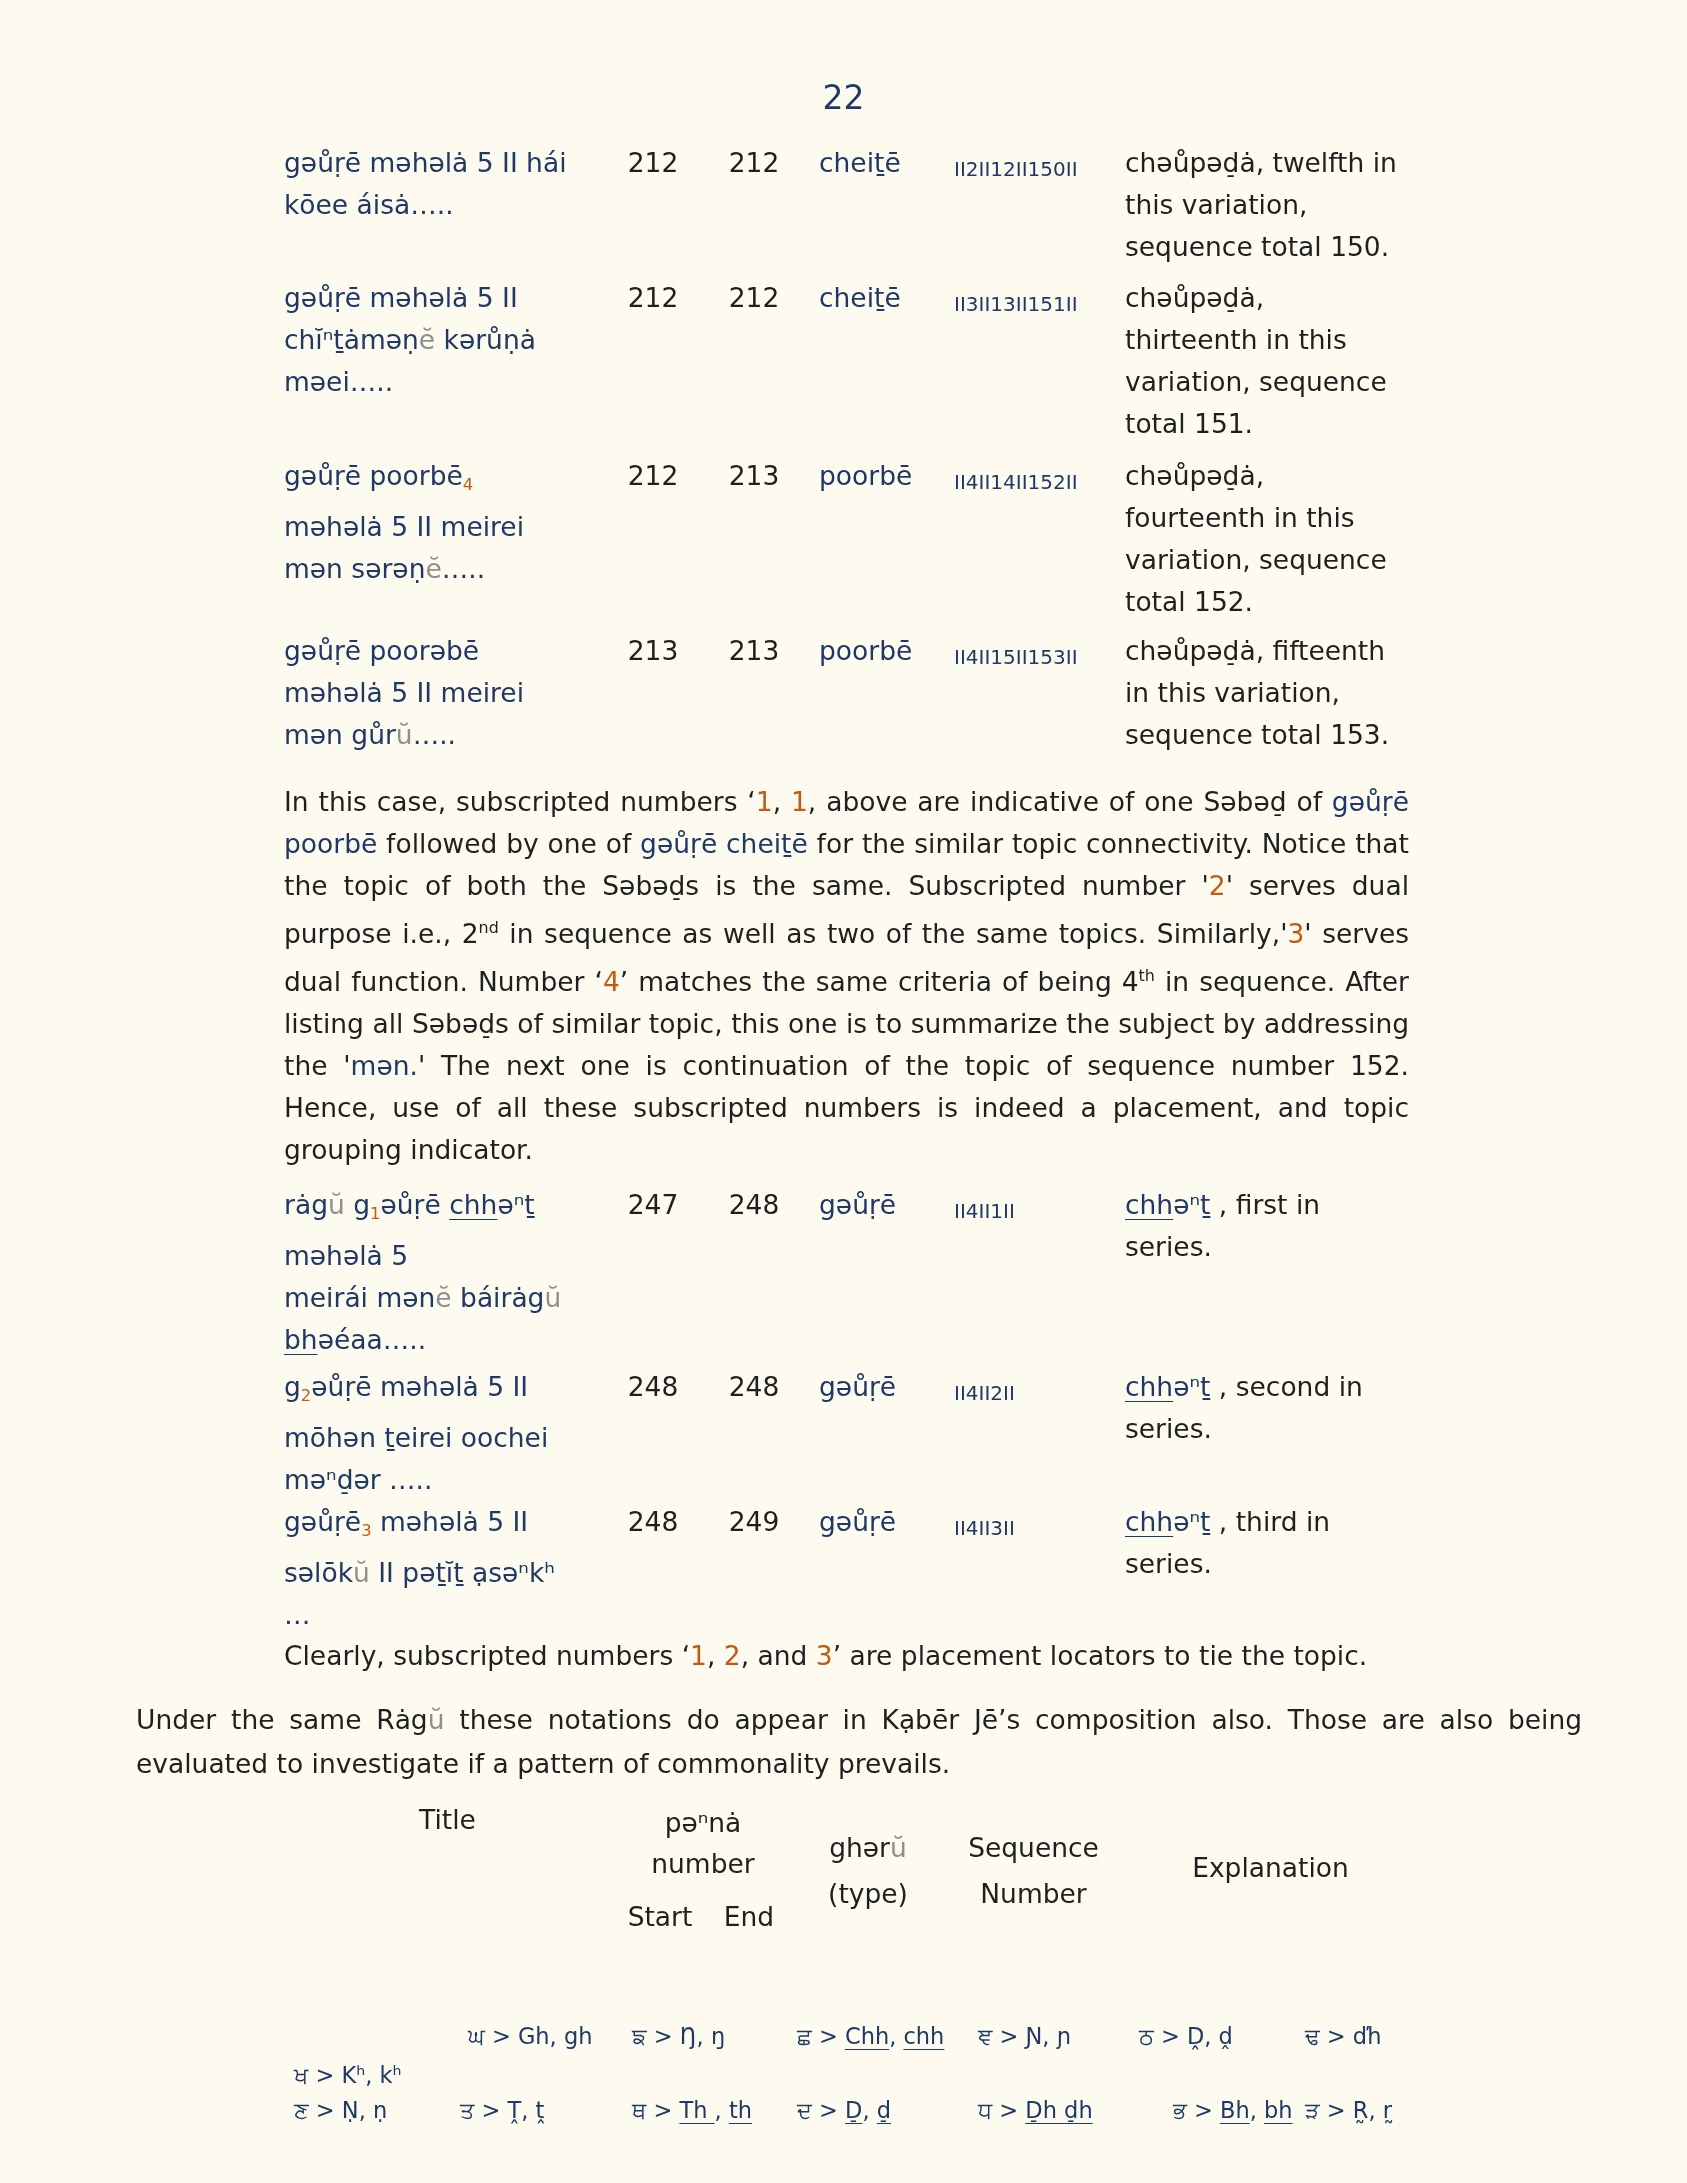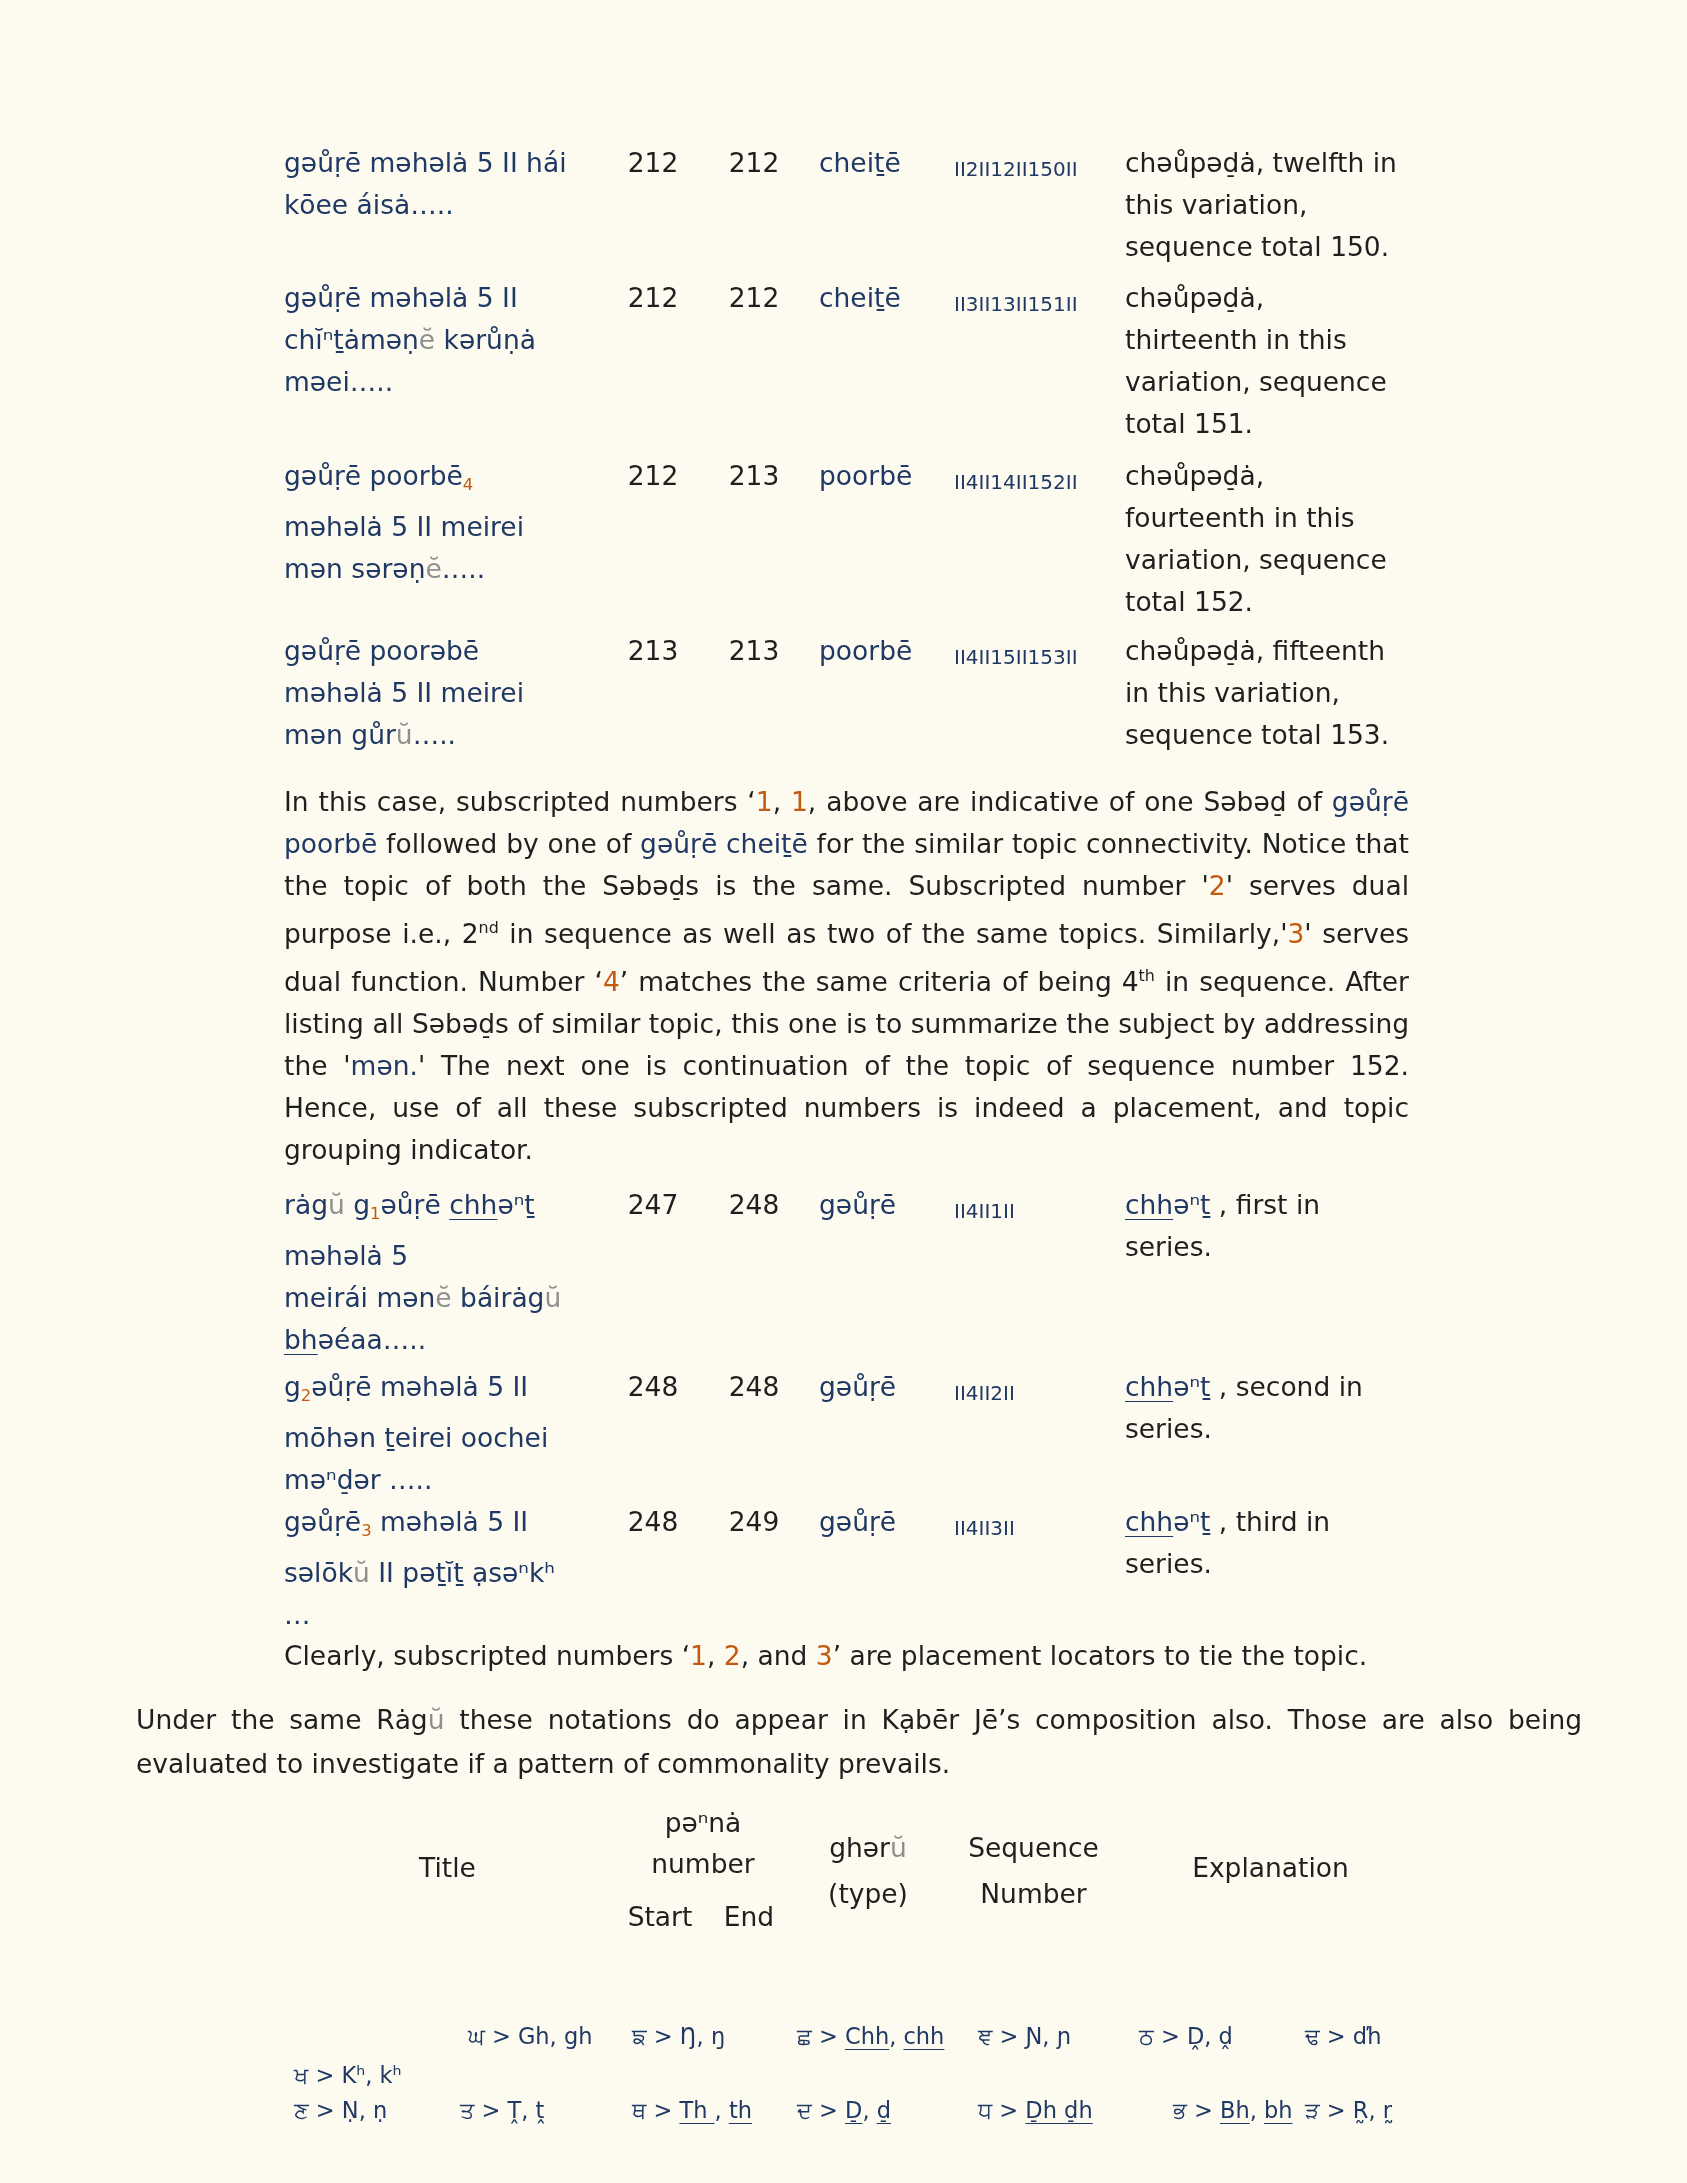--- a/index.html
+++ b/index.html
@@ -34,20 +34,21 @@
   .r-g{color:var(--gray);}
   .r-o{color:var(--orange);}
   .r-bu{color:var(--blue);text-decoration:underline;text-decoration-thickness:1.3px;text-underline-offset:4.6px;}
   .r-os{color:var(--orange);font-size:0.62em;vertical-align:-0.3em;}
   .r-sup{font-size:0.6em;vertical-align:super;}
 </style>
 </head>
 <body>
 
 <div class="page">
+  <div class="pageno">22</div>
   <div id="t1">
       <div class="row" style="top: 142px;">
         <div class="cell title"><span class="r-b">gəůṛē  məhəlȧ 5 II hái
 kōee  áisȧ…..</span></div>
         <div class="cell start">212</div>
         <div class="cell end">212</div>
         <div class="cell type">cheiṯē</div>
         <div class="cell seq">II2II12II150II</div>
         <div class="cell expl">chəůpəd̠ȧ, twelfth in
 this variation,
@@ -125,21 +126,21 @@
         <div class="cell end">249</div>
         <div class="cell type">gəůṛē</div>
         <div class="cell seq">II4II3II</div>
         <div class="cell expl"><span class="r-bu">chh</span><span class="r-b">əⁿṯ</span><span class="r-k"> , third in
 series.</span></div>
       </div>
     </div>
   <p class="para indent" id="p2" style="top:1635px;text-align:left"><span class="r-k">Clearly, subscripted numbers ‘</span><span class="r-o">1</span><span class="r-k">, </span><span class="r-o">2</span><span class="r-k">, and </span><span class="r-o">3</span><span class="r-k">’ are placement locators to tie the topic.</span></p>
   <p class="para full" id="p3" style="top:1698px"><span class="r-k">Under the same Rȧg</span><span class="r-g">ŭ</span><span class="r-k"> these notations do appear in Kạbēr Jē’s composition also. Those are also being evaluated to investigate if a pattern of commonality prevails.</span></p>
 
-  <div class="hdr" id="hdr-title" style="left:355px;width:185px;top:1847px">Title</div>
+  <div class="hdr" id="hdr-title" style="left:355px;width:185px;top:1799px">Title</div>
   <div class="hdr" id="hdr-panna" style="left:627px;width:152px;top:1802px"><span class="r-k">pəⁿnȧ
 number</span></div>
   <div class="hdr" id="hdr-start" style="left:607px;width:106px;top:1896px">Start</div>
   <div class="hdr" id="hdr-end" style="left:696px;width:106px;top:1896px">End</div>
   <div class="hdr" id="hdr-gharu" style="left:792px;width:152px;top:1825px;line-height:46px"><span class="r-k">ghər</span><span class="r-g">ŭ</span><span class="r-k">
 (type)</span></div>
   <div class="hdr" id="hdr-seq" style="left:951px;width:165px;top:1825px;line-height:46px">Sequence
 Number</div>
   <div class="hdr" id="hdr-expl" style="left:1158px;width:225px;top:1847px">Explanation</div>
 

